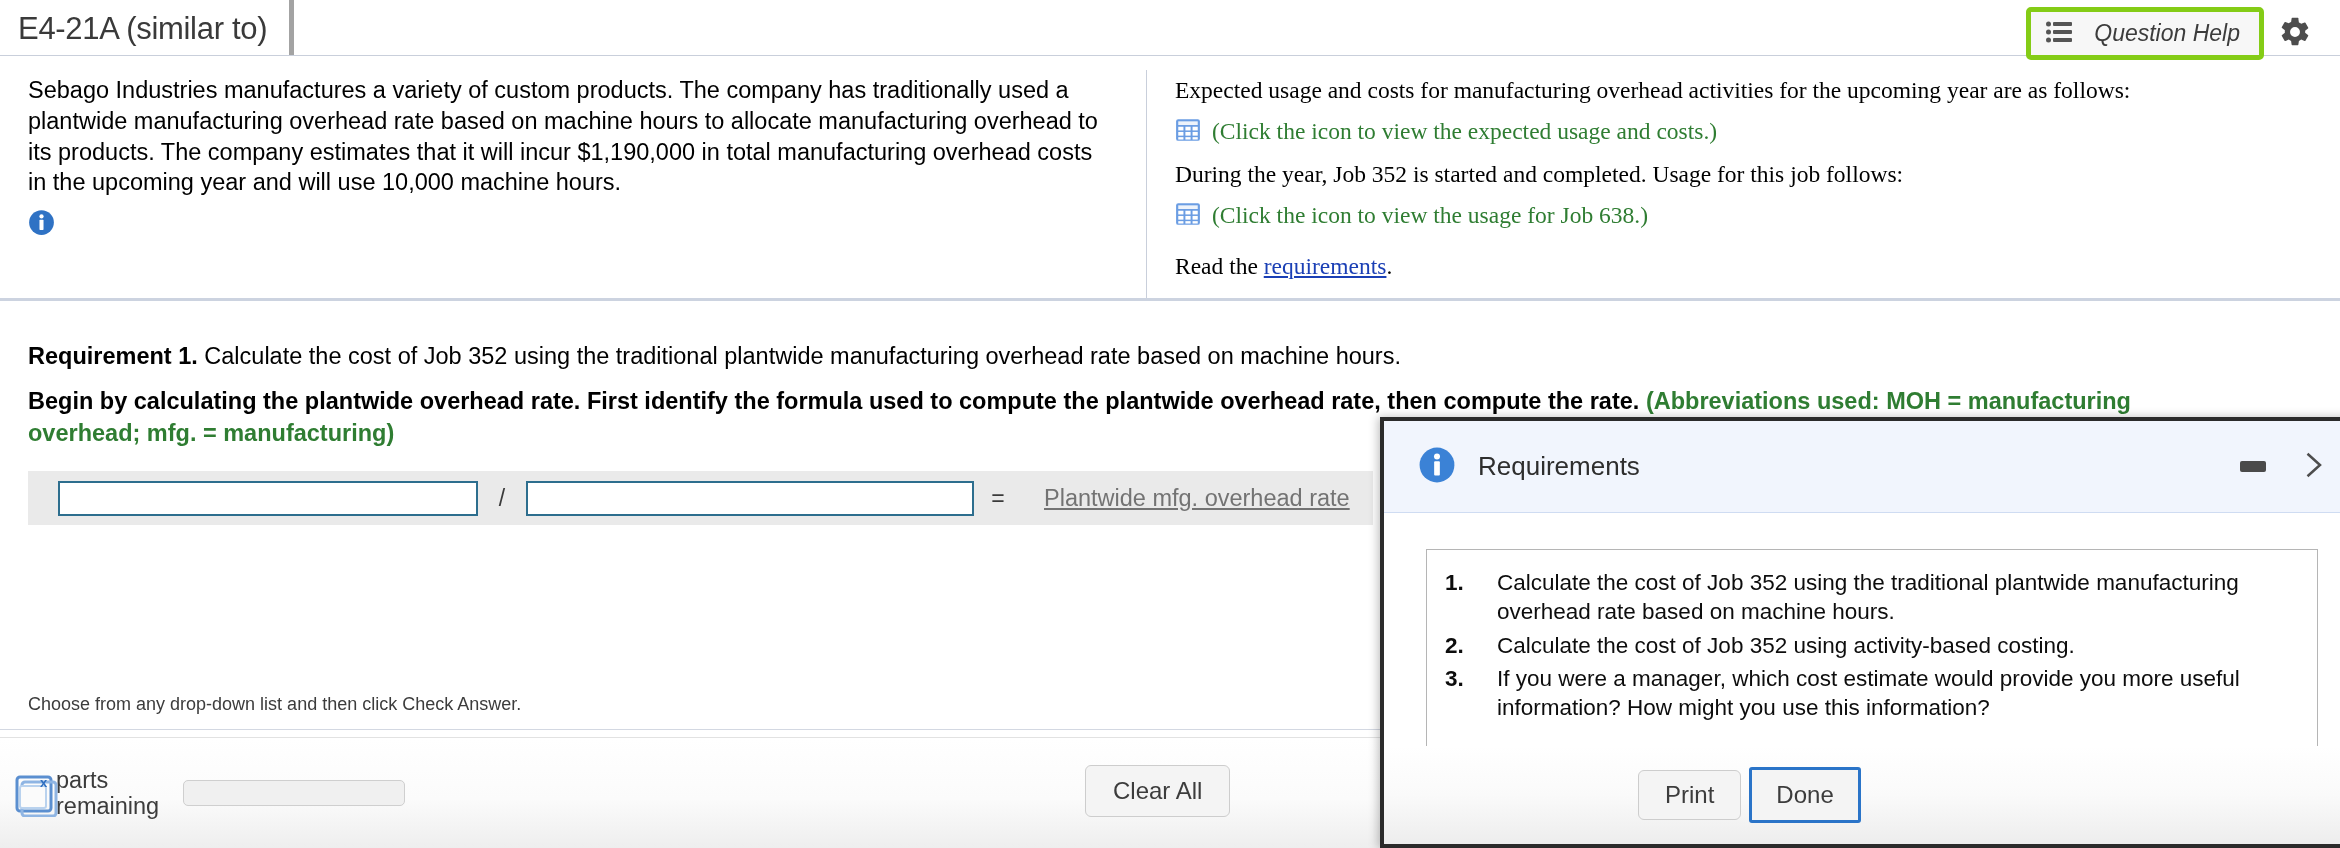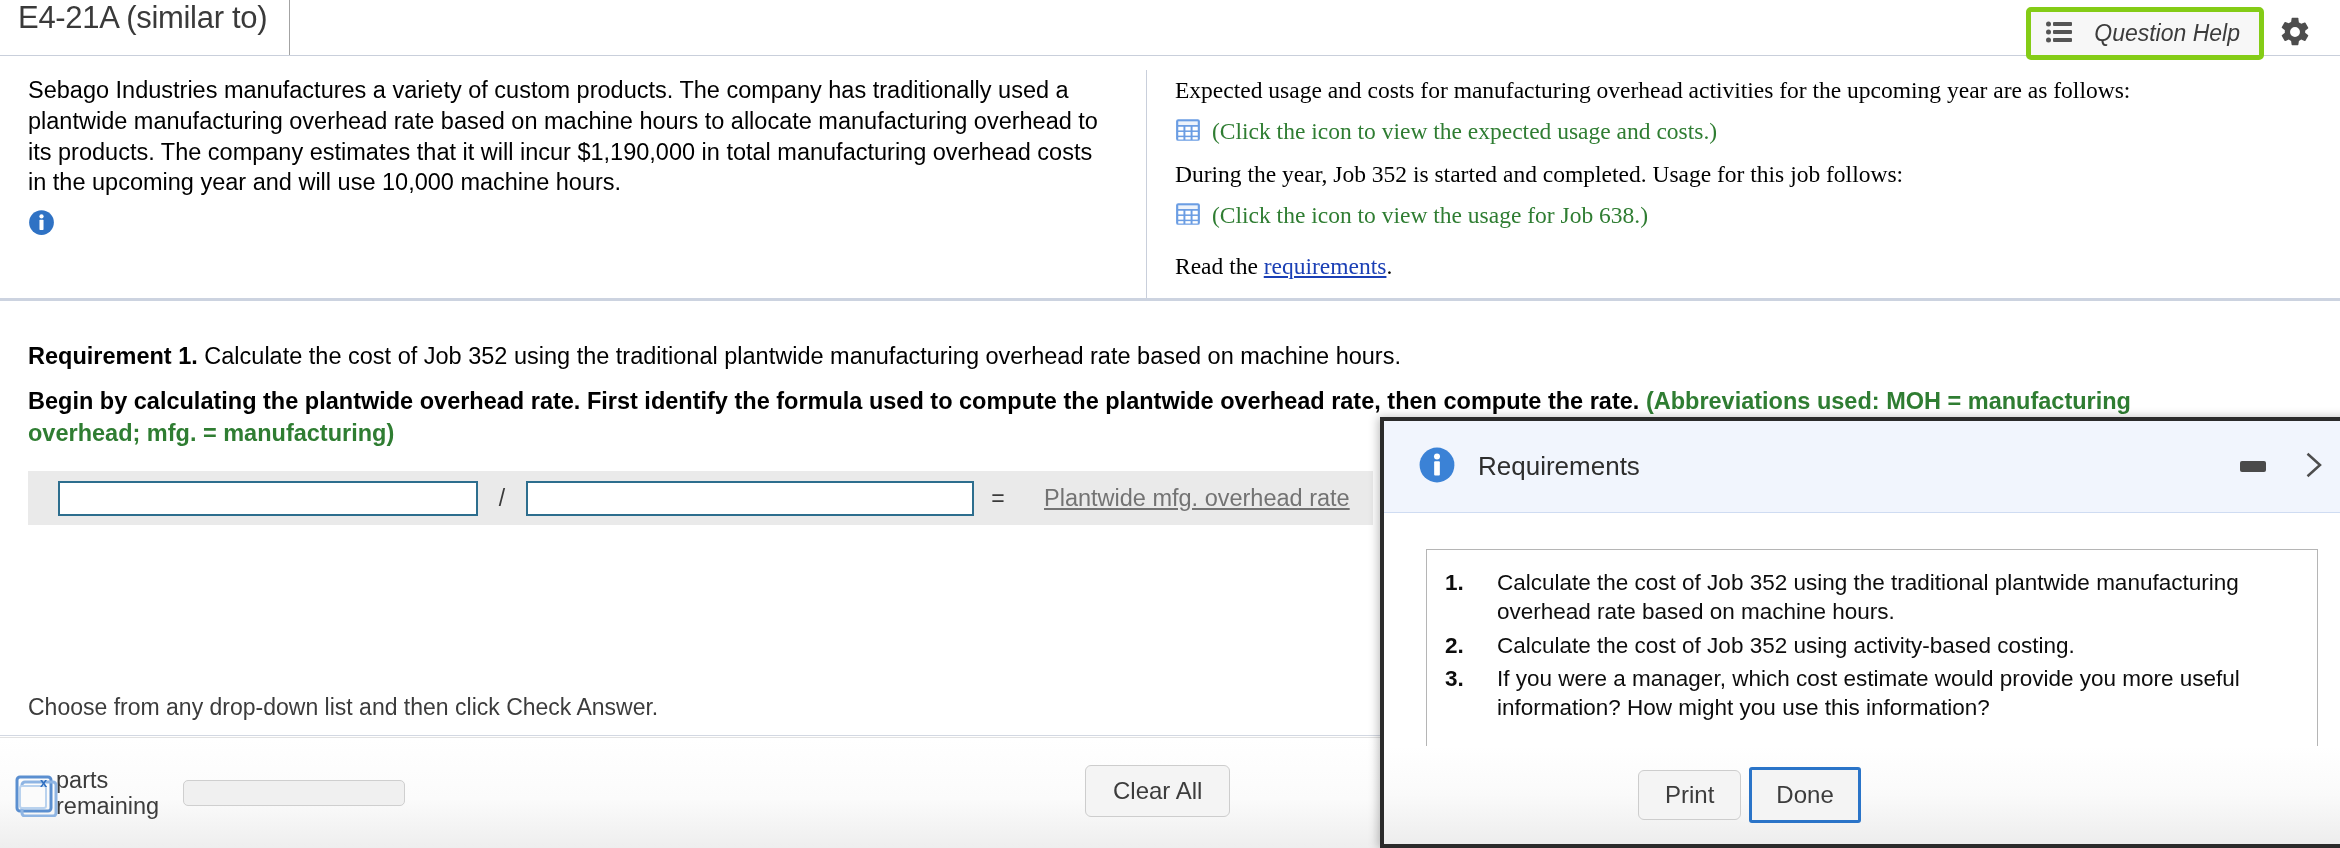--- a/index.html
+++ b/index.html
@@ -20,22 +20,22 @@
     position: relative;
     height: 56px;
     display: flex;
     align-items: flex-start;
     border-bottom: 1px solid #c9cfdb;
   }
   .title-tab {
     height: 55px;
     padding: 2px 22px 0 18px;
     display: flex;
-    align-items: flex-start;
-    border-right: 1px solid #a3a3a3;
+    align-items: center;
+    border-right: 5px solid #a3a3a3;
   }
   .title-tab .t {
     font-size: 31px;
     color: #3a3a3a;
     letter-spacing: -0.3px;
     line-height: 1;
     white-space: nowrap;
   }
   .header-right {
     margin-left: auto;
@@ -145,21 +145,21 @@
     white-space: nowrap;
     text-decoration: underline;
   }
 
   
   .hint {
     position: absolute;
     left: 0; right: 0;
     top: 694px;
     padding: 0 40px 14px 28px;
-    font-size: 23px;
+    font-size: 18px;
     color: #3c3c3c;
     border-bottom: 1px solid #d3d8e2;
   }
   .footer {
     position: absolute;
     left: 0; right: 0; bottom: 0;
     height: 111px;
     background: linear-gradient(to bottom, #ffffff 0%, #fbfbfb 55%, #eeeeee 100%);
     border-top: 1px solid #e2e2e2;
     display: flex;

